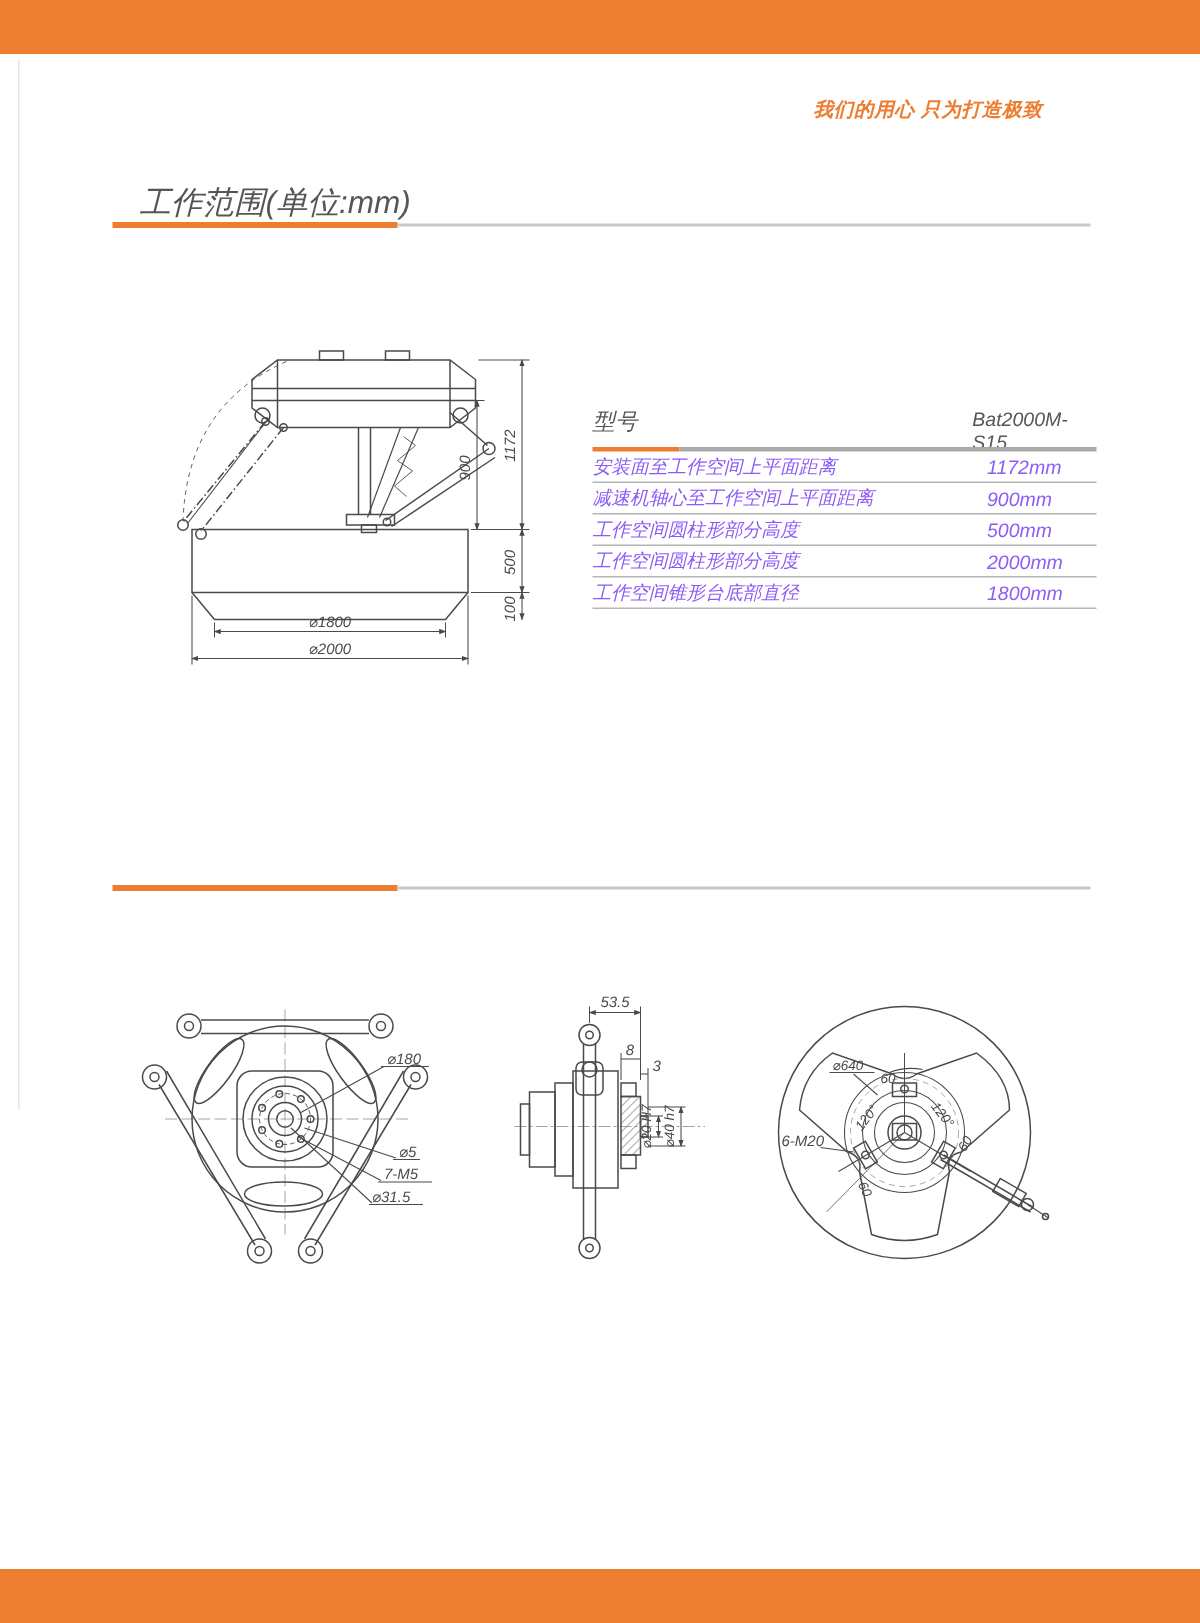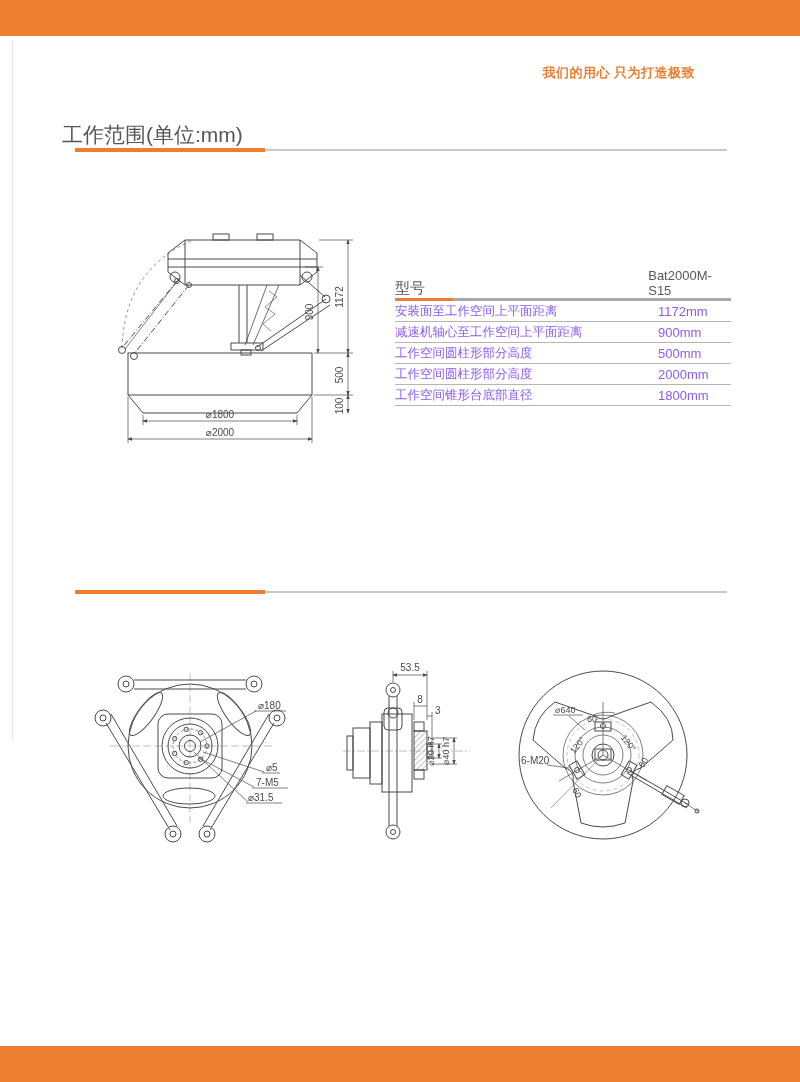--- a/index.html
+++ b/index.html
@@ -1,38 +1,38 @@
 <!DOCTYPE html>
 <html style="--accent: #ED7D31;"><head>
 <meta charset="utf-8">
 <style>
   html,body{margin:0;padding:0;background:#fff;}
   .page{position:relative;width:800px;height:1082px;background:#ffffff;overflow:hidden;
-        font-family:"Liberation Sans","DejaVu Sans",sans-serif;color:#595757;}
+        font-family:"Liberation Sans","DejaVu Sans",sans-serif;color:#595757;font-style:italic;}
   .band{position:absolute;left:0;width:800px;height:36px;background:var(--accent,#ED7D31);}
   .band-top{top:0;}
   .band-bottom{top:1046px;}
   .fold-line{position:absolute;left:12px;top:40px;width:1px;height:700px;background:#e6e6e6;}
   .tagline{position:absolute;top:64px;right:105px;font-size:13px;font-weight:bold;
            letter-spacing:.5px;color:var(--accent,#ED7D31);}
-  .sec-title{position:absolute;left:58px;margin:4px;font-size:21px;font-weight:400;color:#565656;}
+  .sec-title{position:absolute;left:89px;margin:4px;font-size:21px;font-weight:400;color:#565656;}
   .sec-title.s1{top:117px;}
   .sec-title.s2{top:559px;}
   .sec-underline{position:absolute;left:75px;width:652px;height:4px;display:flex;align-items:flex-start;}
   .sec-underline.s1{top:148px;}
   .sec-underline.s2{top:590px;}
   .u-orange{width:190px;height:4px;background:var(--accent,#ED7D31);}
   .u-gray{flex:1;height:2px;background:#c9c9c9;margin-top:1px;}
   svg{position:absolute;overflow:visible;}
   svg text{font-family:"Liberation Sans","DejaVu Sans",sans-serif;fill:#4a4a4a;}
   .dimtxt{font-size:10px;}
   .dimtxt-s{font-size:9px;}
   
   .spec-table{position:absolute;left:395px;top:272px;width:336px;}
-  .t-head{display:flex;align-items:flex-end;height:26px;font-size:15px;color:#565656;}
+  .t-head{display:flex;align-items:flex-start;height:26px;font-size:15px;color:#565656;}
   .t-head .t-lab{width:215px;}
   .t-headline{display:flex;height:3px;}
   .t-headline .o{width:58px;background:var(--accent,#ED7D31);}
   .t-headline .g{flex:1;background:#a9a9a9;}
   .t-row{display:flex;align-items:center;height:20px;border-bottom:1px solid #b5b5b5;
          font-size:12.5px;color:#8b5cf6;}
   .t-row .t-lab{width:215px;white-space:nowrap;}
   .t-val{font-size:13px;margin-left:48px;}
 </style>
 </head>

